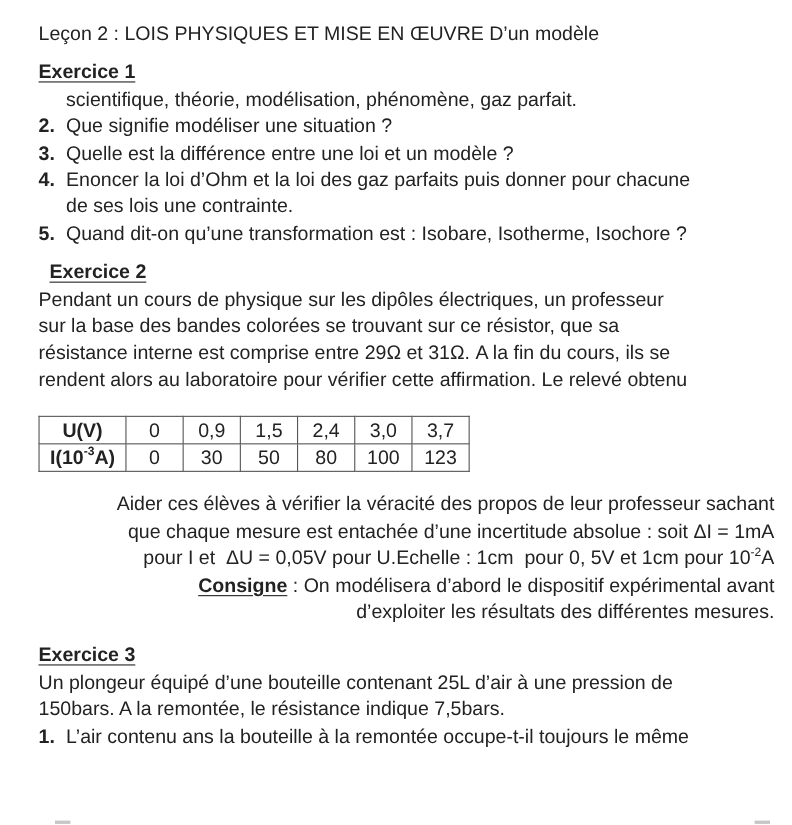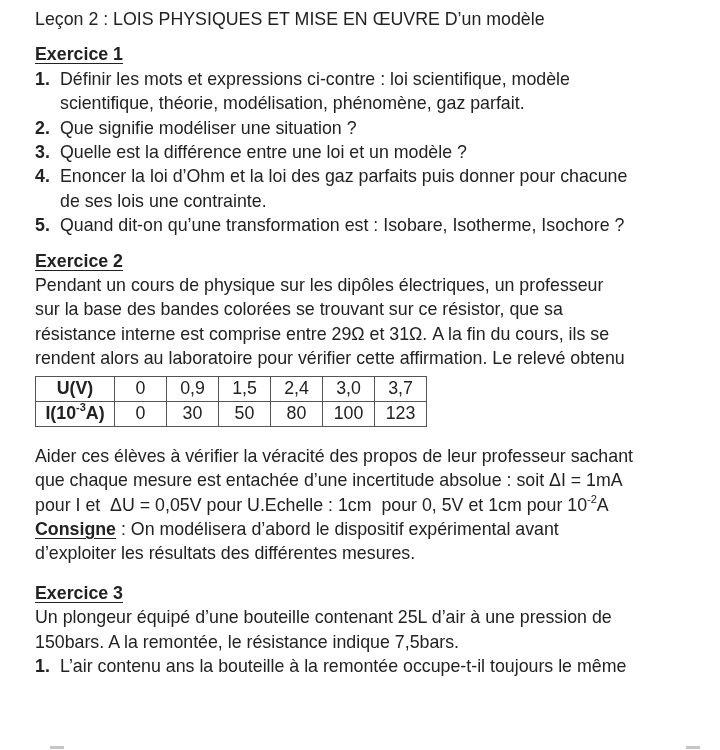--- a/index.html
+++ b/index.html
@@ -7,66 +7,66 @@
   .doc {
     position: relative;
     width: 720px;
     height: 750px;
     background: #ffffff;
     overflow: hidden;
     font-family: "Liberation Sans", sans-serif;
     color: #222222;
   }
   .content {
-    padding: 7px 16px 0 35px;
+    padding: 18px 16px 0 35px;
   }
   .line {
     font-size: 17.8px;
     line-height: 24.4px;
     white-space: pre;
     color: #222222;
   }
   .title-line { font-weight: 400; }
   .heading-block { margin-top: 11px; }
-  .heading-block.h-ex2 { margin-top: 11px; }
+  .heading-block.h-ex2 { margin-top: 11px; margin-left: 10px; }
   .heading-block.h-ex3 { margin-top: 15px; }
   .heading-text {
     font-weight: 700;
     text-decoration: underline;
     text-underline-offset: 3px;
   }
   .item { padding-left: 25px; }
   .num {
     display: inline-block;
     width: 25px;
     margin-left: -25px;
     font-weight: 700;
   }
   table.meas {
     border-collapse: collapse;
-    margin-top: 5px;
+    margin-top: 21px;
   }
   table.meas td {
     border: 1.6px solid #555555;
     text-align: center;
     vertical-align: middle;
     font-size: 17.8px;
     height: 25px;
     padding: 0 2px;
     white-space: nowrap;
   }
   table.meas td.lbl { width: 79px; font-weight: 700; }
   table.meas td.val { width: 52px; font-weight: 400; }
   sup {
     font-size: 11px;
     line-height: 0;
     position: relative;
     top: -1px;
   }
-  .para-analysis { margin-top: 17px; }
+  .para-analysis { margin-top: 17px; text-align: right; }
   .consigne-label {
     font-weight: 700;
     text-decoration: underline;
     text-underline-offset: 3px;
   }
   .cutoff-mark {
     position: absolute;
     height: 3px;
     background: #c6c6c6;
   }
@@ -77,21 +77,20 @@
 <div class="doc">
   <div class="content">
 
     <div class="line title-line">Leçon 2 : LOIS PHYSIQUES ET MISE EN ŒUVRE D’un modèle</div>
 
     <div class="heading-block">
       <span class="line heading-text">Exercice 1</span>
     </div>
 
     <div class="item">
-      <div class="line"><span class="num">1.</span><span>Définir les mots et expressions ci-contre : loi scientifique, modèle</span></div>
       <div class="line">scientifique, théorie, modélisation, phénomène, gaz parfait.</div>
     </div>
     <div class="item">
       <div class="line"><span class="num">2.</span><span>Que signifie modéliser une situation ?</span></div>
     </div>
     <div class="item">
       <div class="line"><span class="num">3.</span><span>Quelle est la différence entre une loi et un modèle ?</span></div>
     </div>
     <div class="item">
       <div class="line"><span class="num">4.</span><span>Enoncer la loi d’Ohm et la loi des gaz parfaits puis donner pour chacune</span></div>

